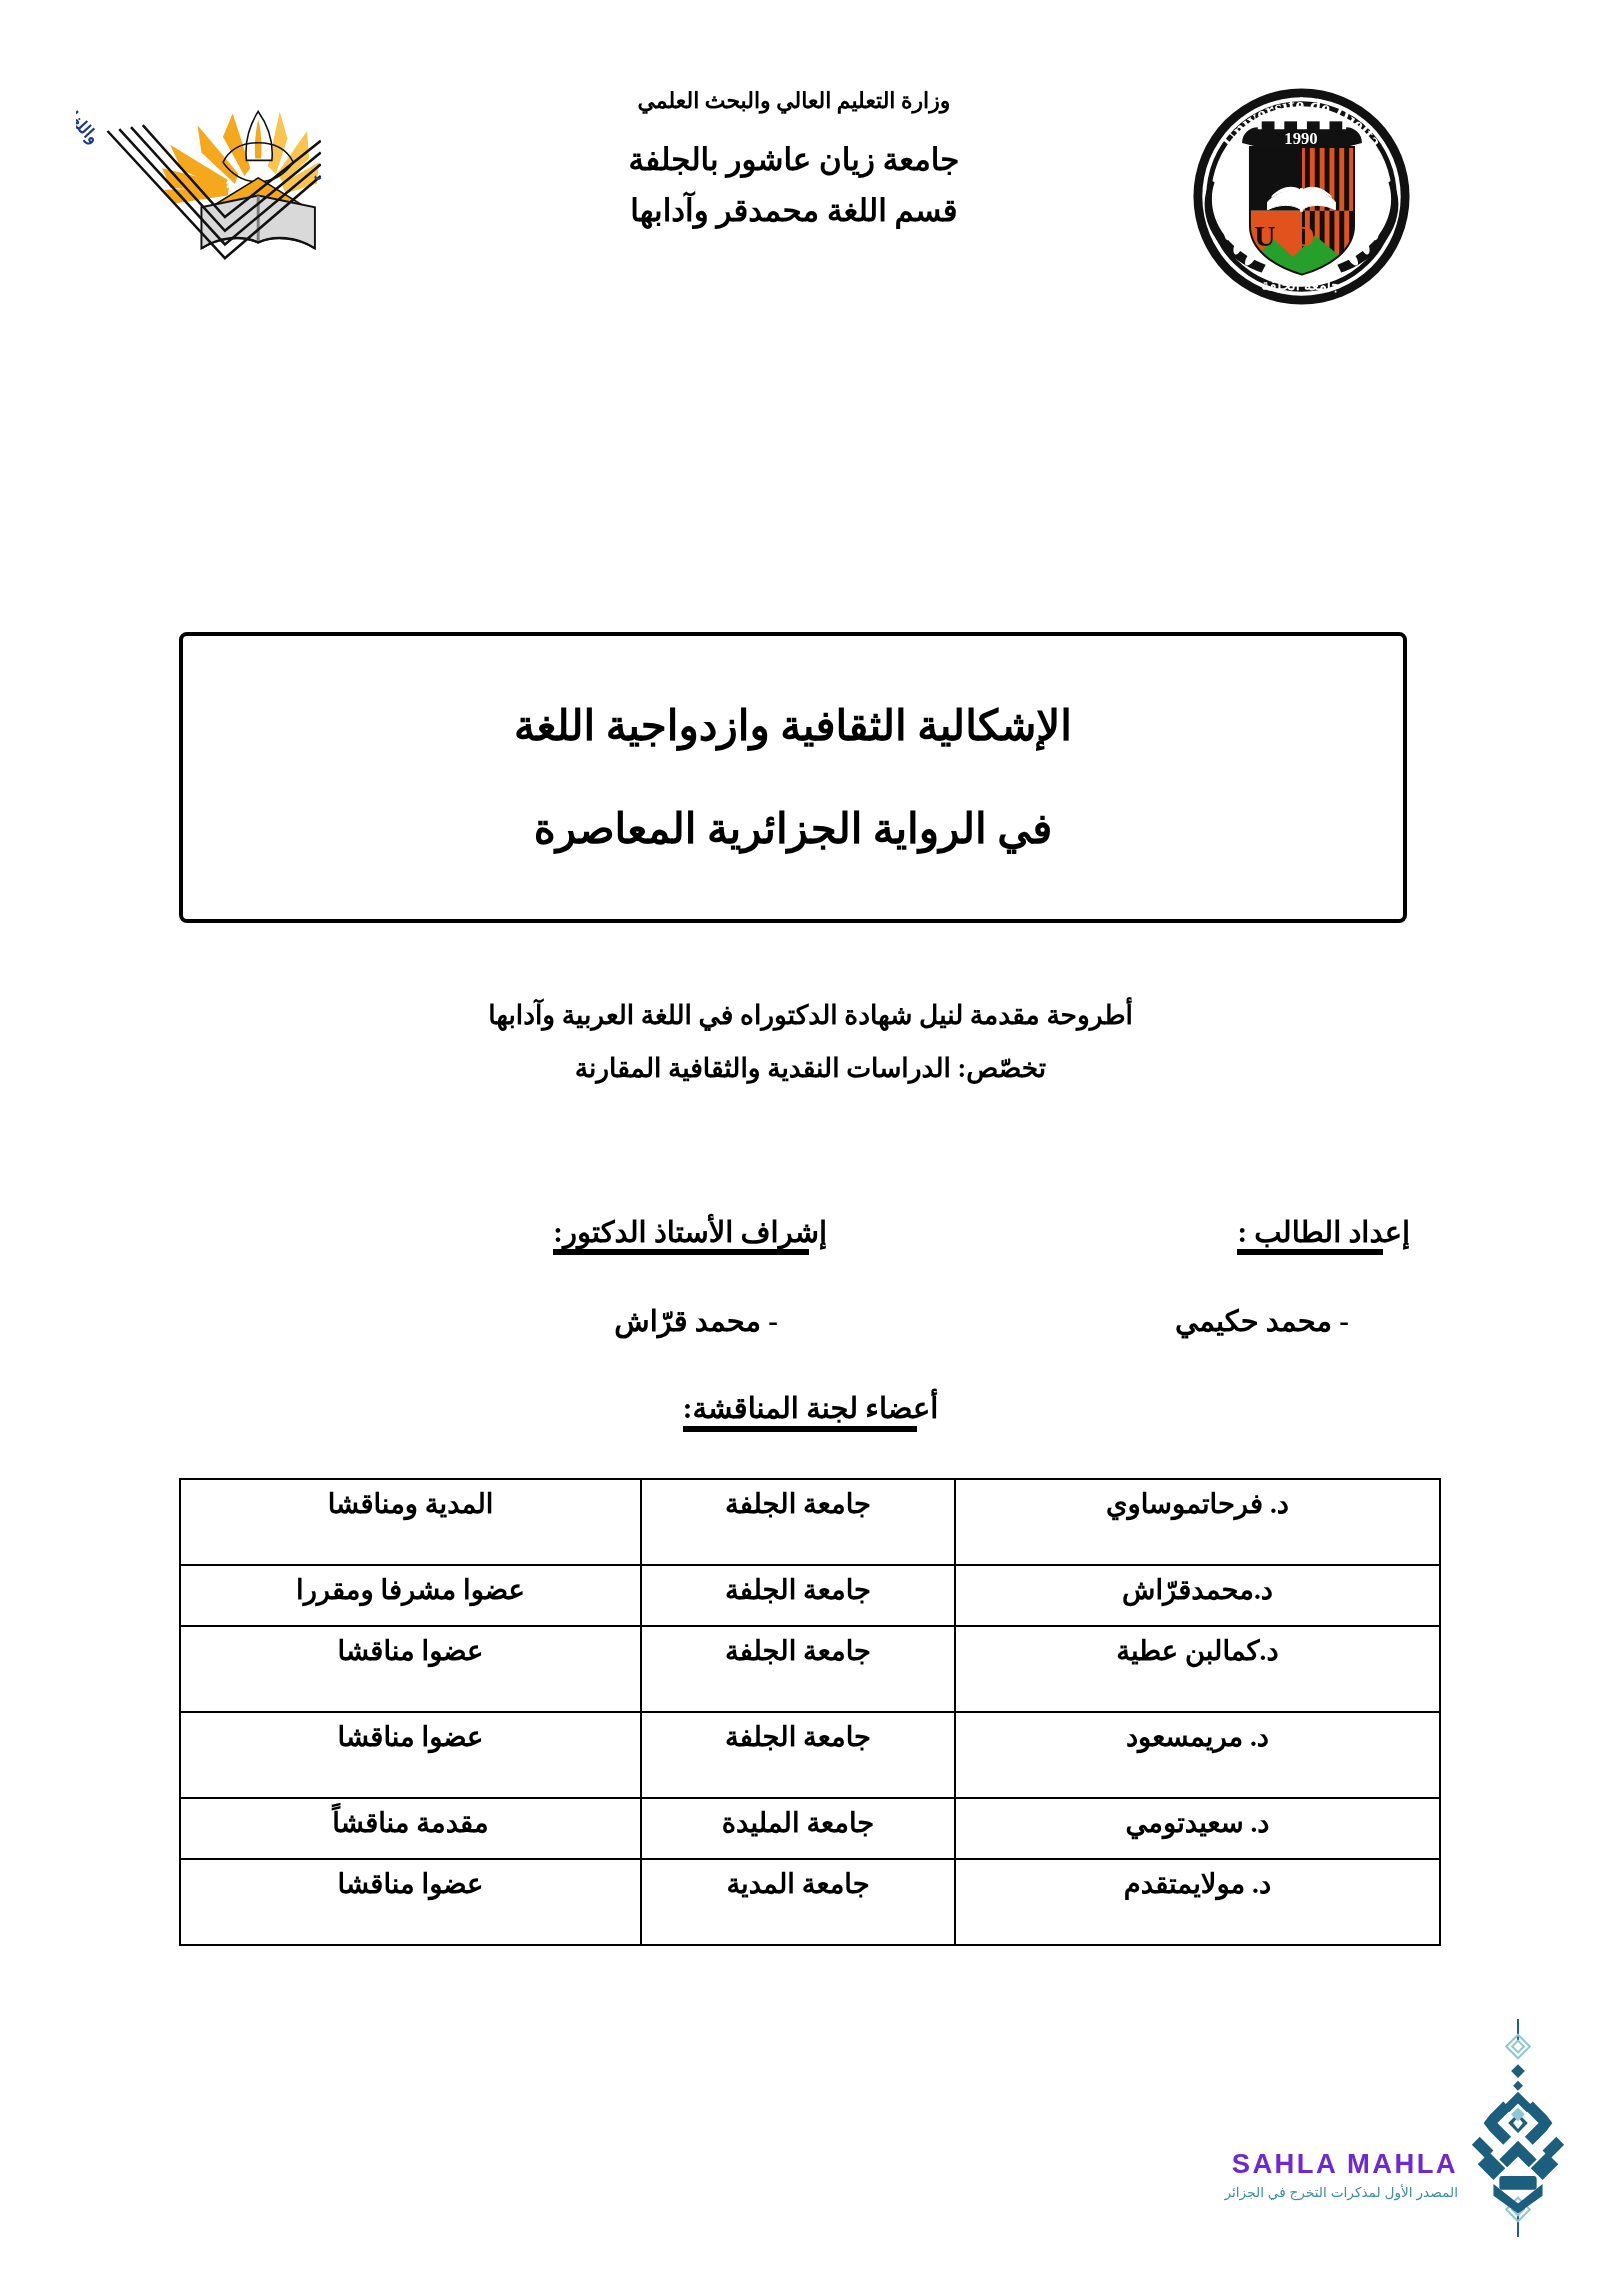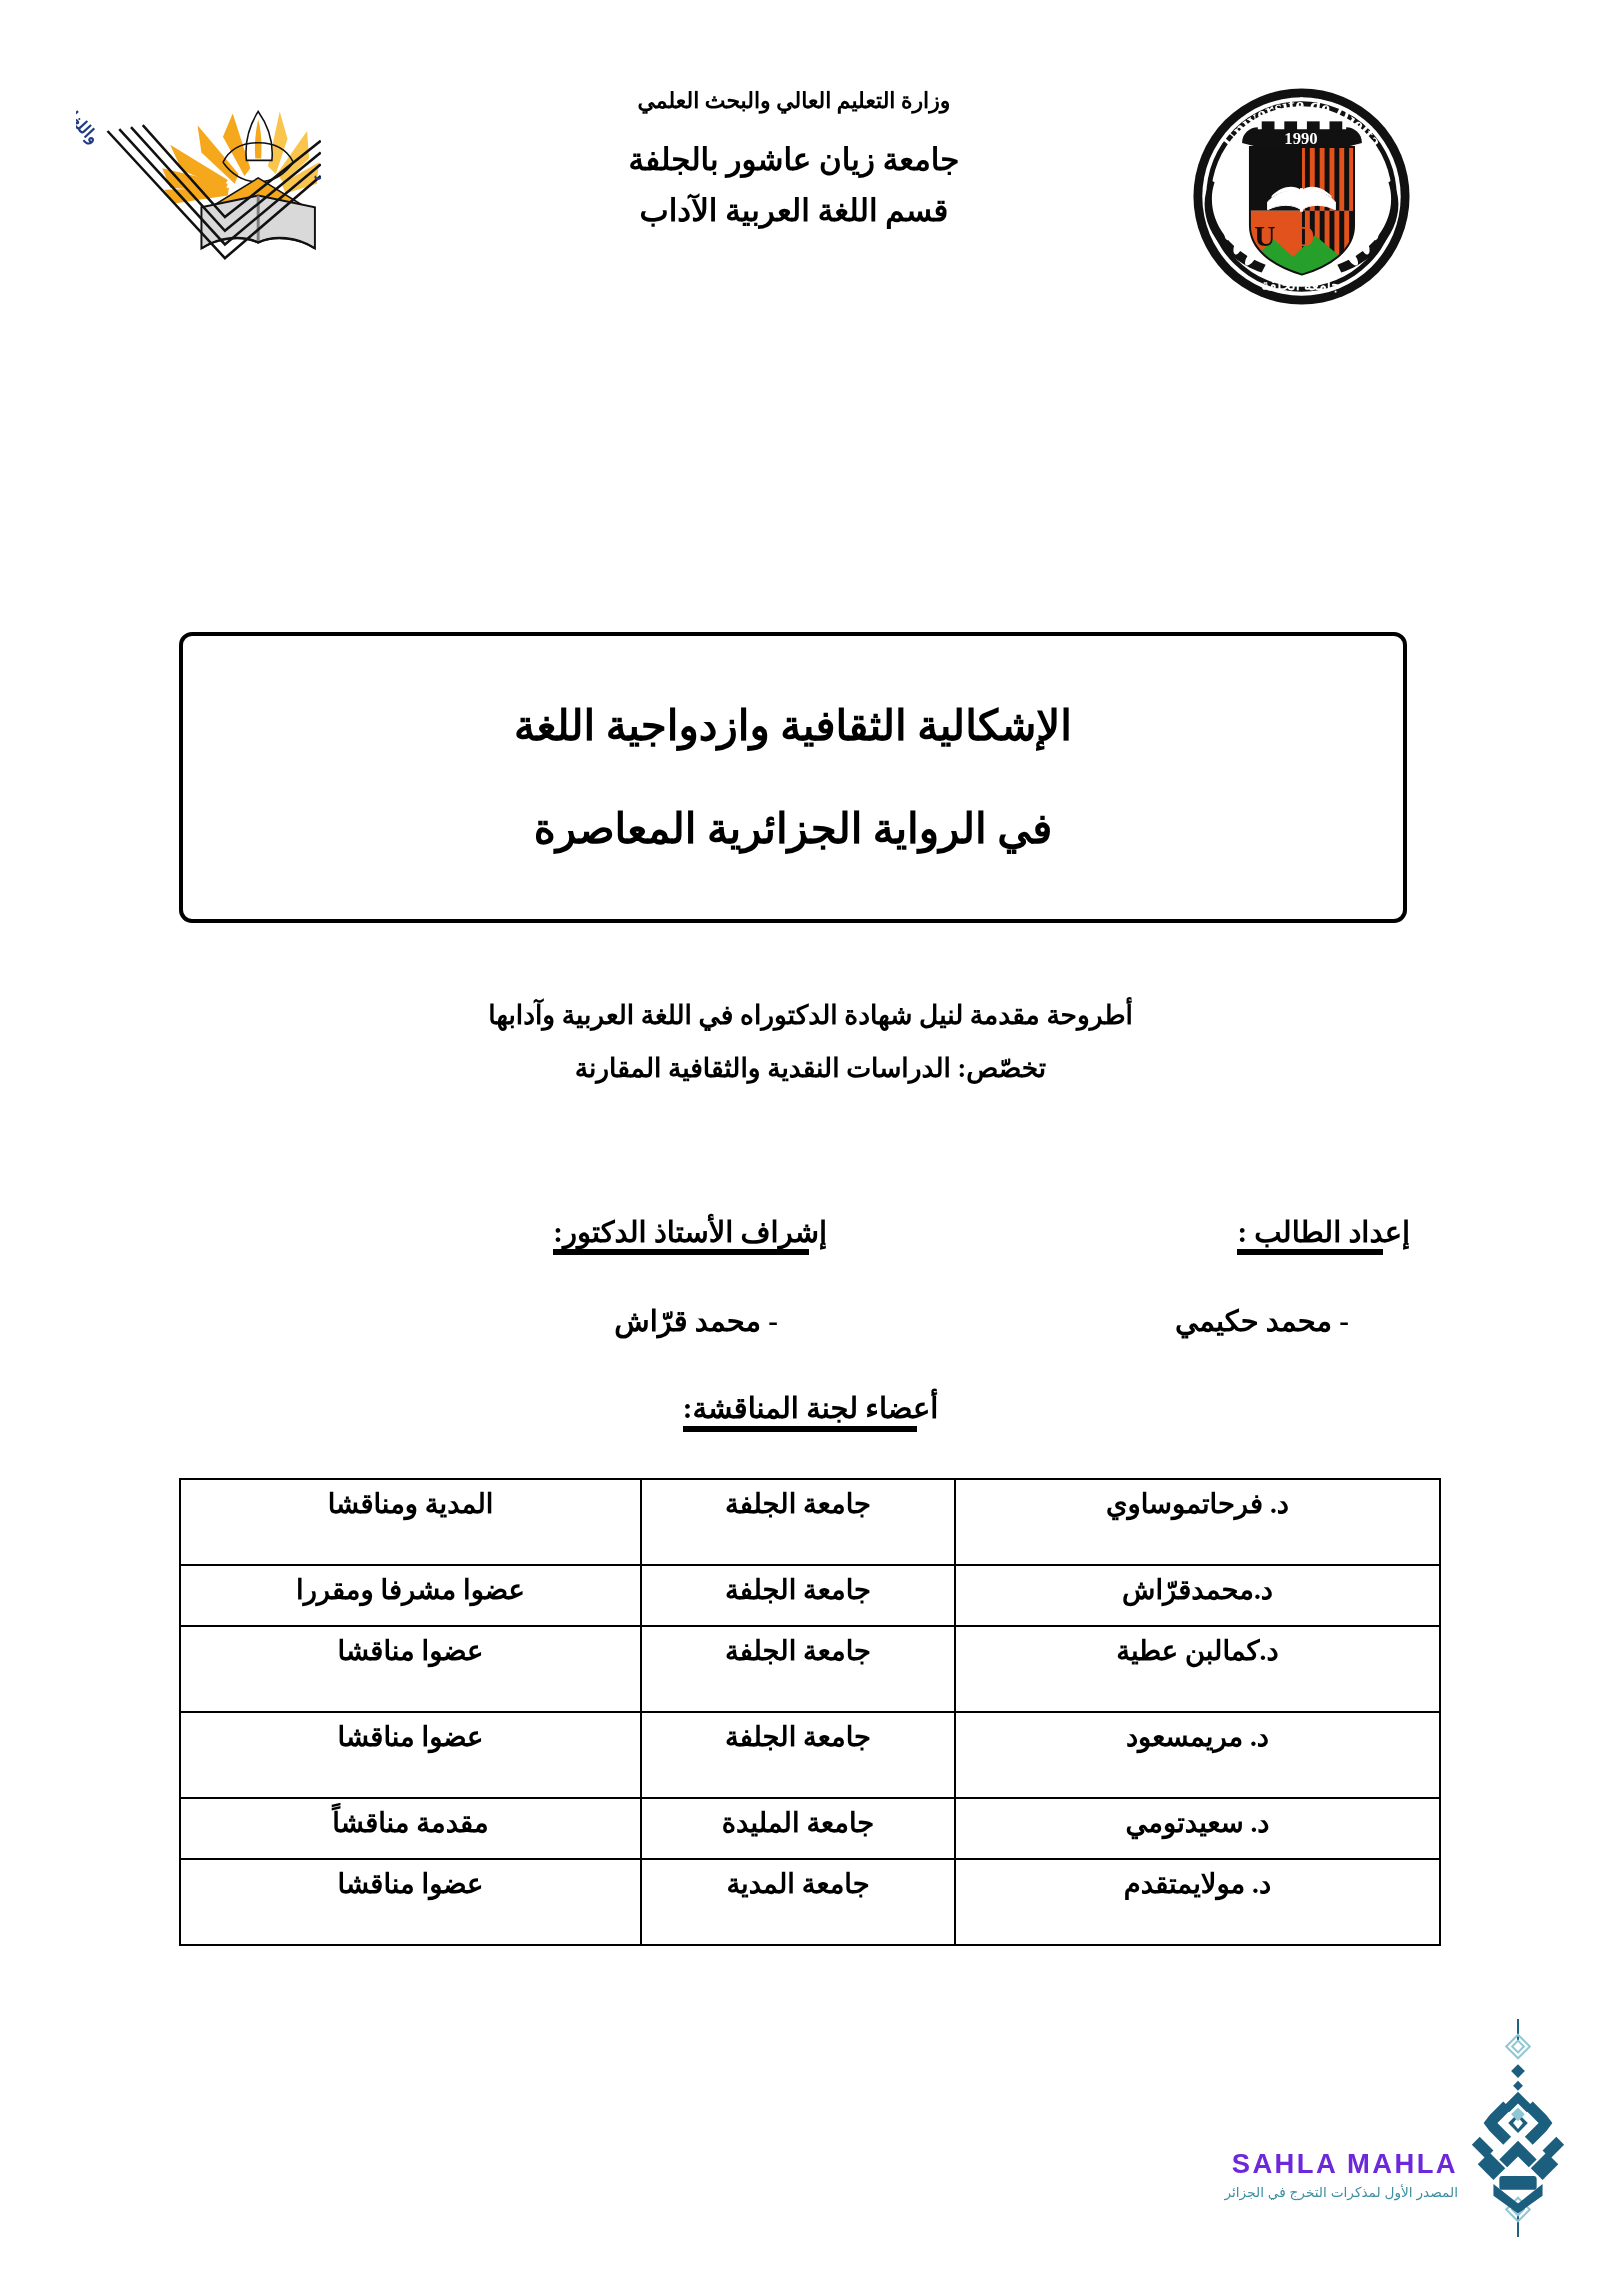--- a/index.html
+++ b/index.html
@@ -75,21 +75,21 @@
   .univ-seal svg { display: block; width: 100%; height: 100%; }
 
   
   .title-box {
     position: absolute;
     top: 632px;
     left: 179px;
     width: 1228px;
     height: 291px;
     border: 4.9px solid #000000;
-    border-radius: 13px;
+    border-radius: 8px;
     display: flex;
     flex-direction: column;
     align-items: center;
     justify-content: center;
     direction: rtl;
   }
   .title-line {
     font-size: 42px;
     font-weight: bold;
     line-height: 1.1;
@@ -311,21 +311,21 @@
         <g fill="#1F3B84" font-family="'Liberation Sans', sans-serif" font-weight="bold">
           <text x="16" y="60" font-size="17" transform="rotate(47 16 60)">واللغات والفنون</text>
           <text x="246" y="98" font-size="17" transform="rotate(-41 246 98)" text-anchor="end">كلية الآداب</text>
         </g>
       </svg>
     </div>
 
     <div class="header-text">
       <div class="header-line l1">وزارة التعليم العالي والبحث العلمي</div>
       <div class="header-line l2">جامعة زيان عاشور بالجلفة</div>
-      <div class="header-line l4">قسم اللغة العربية الآداب</div>
+      <div class="header-line l4">قسم اللغة محمدقر وآدابها</div>
     </div>
 
     <div class="univ-seal">
       <svg viewBox="0 0 225 225" xmlns="http://www.w3.org/2000/svg">
         <defs>
           <path id="arcTop" d="M 26,112 A 86,86 0 0 1 199,112"></path>
           <clipPath id="shieldClip">
             <path d="M60,62 L166,62 L166,142 C166,168 140,184 113,192 C86,184 60,168 60,142 Z"></path>
           </clipPath>
         </defs>

